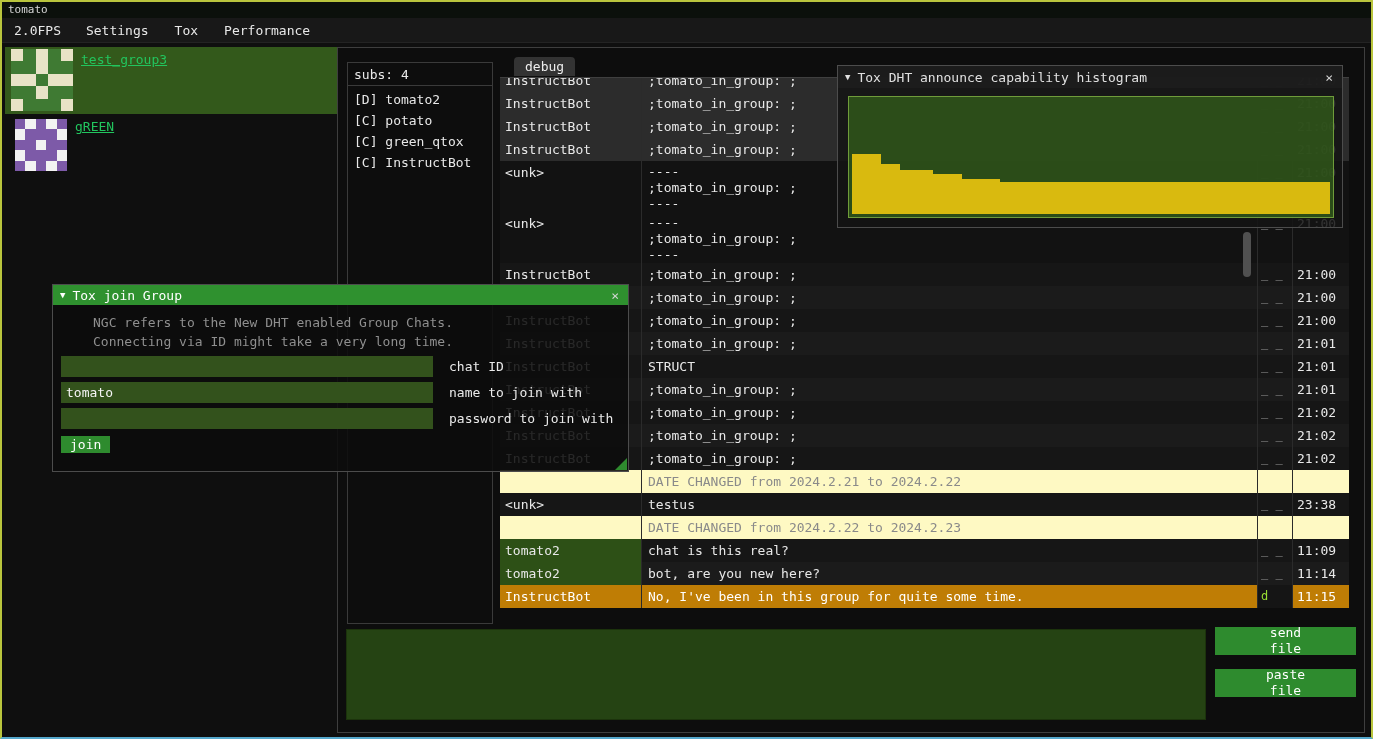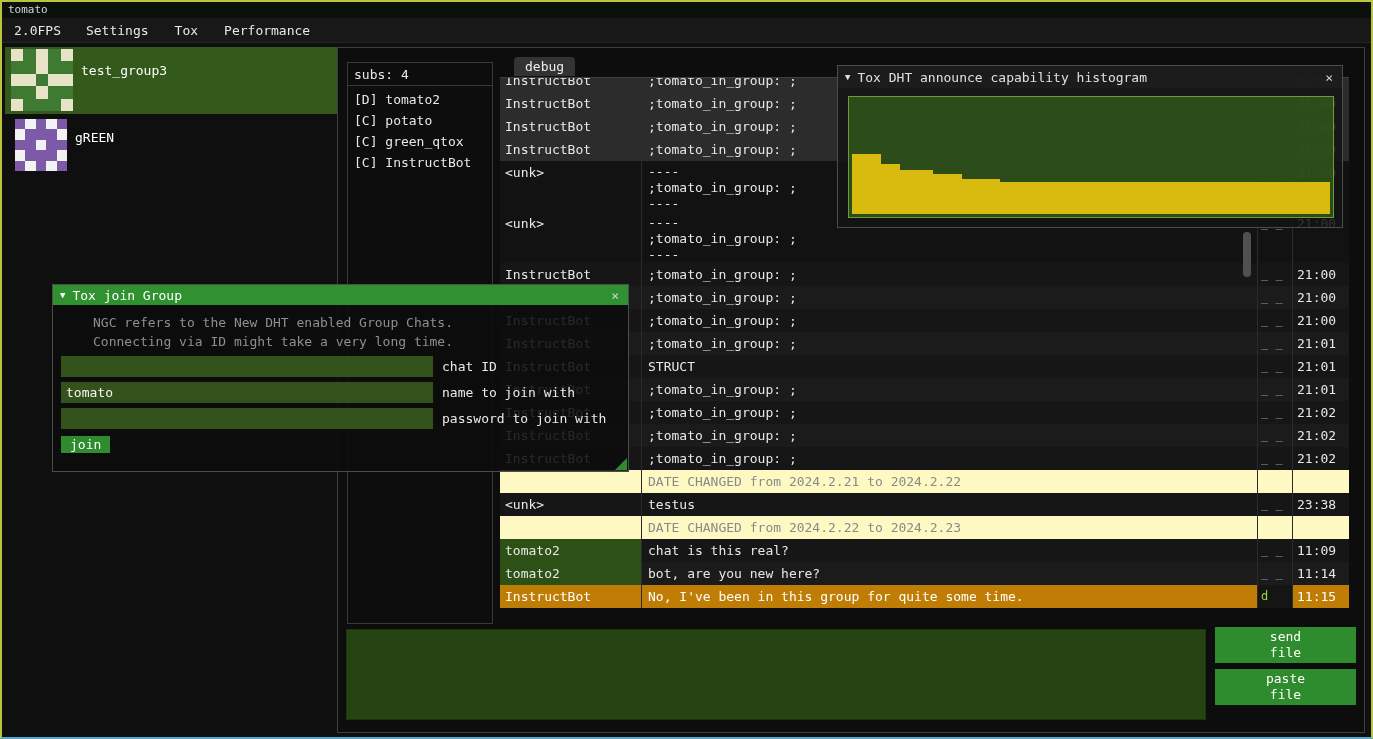--- a/index.html
+++ b/index.html
@@ -13,21 +13,21 @@
   .menu-items{display:flex;height:100%;align-items:center;}
   .menu-item{padding:0 13px;height:100%;display:flex;align-items:center;cursor:default;}
 
   
   .group-item{position:absolute;left:3px;width:332px;display:flex;gap:8px;padding:2px 6px;box-sizing:border-box;}
   .group-item.g0{top:45px;height:67px;background:#33591b;}
   .group-item.g1{top:112px;height:62px;text-align:right;}
   .avatar{display:grid;grid-template-columns:repeat(5,1fr);grid-template-rows:repeat(5,1fr);flex:none;}
   .g0 .avatar{width:62px;height:62px;}
   .g1 .avatar{width:52px;height:52px;margin:3px 0 0 4px;}
-  .group-label{margin-top:14px;color:#ffffff;}
+  .group-label{margin-top:3px;color:#22c55e;text-decoration:underline;}
 
   
   .main-window{position:absolute;left:335px;top:45px;width:1028px;height:686px;border:1px solid #3e3e3e;background:#0d0d0d;box-sizing:border-box;}
   .subs-panel{position:absolute;left:9px;top:14px;width:146px;height:562px;border:1px solid #3a3a3a;box-sizing:border-box;}
   .subs-header{padding:4px 6px 3px;}
   .subs-sep{height:1px;background:#3a3a3a;margin:0 0 3px 0;}
   .subs-item{padding:1px 6px;line-height:19px;white-space:nowrap;}
 
   .tabbar{position:absolute;left:162px;top:9px;width:849px;height:21px;border-bottom:1px solid #3f3f3f;box-sizing:border-box;}
   .tab{display:inline-block;background:#333333;color:#eeeeee;padding:2px 11px;border-radius:4px 4px 0 0;margin-left:14px;}
@@ -45,37 +45,37 @@
   .v-normal{background:#161616;}
   .v-normal:nth-child(even){background:#1b1b1b;}
   .v-date{background:#fef9c3;}
   .v-date .c-msg{color:#8a8a8a;}
   .v-accent{background:#bf7d05;color:#ffffff;}
   .v-accent .c-flags{background:#151515;color:#9ade34;}
   .n-green{background:#2d5016;}
   .chat-scroll{position:absolute;left:905px;top:184px;width:8px;height:45px;background:#505050;border-radius:4px;}
 
   .msg-input{position:absolute;left:8px;top:581px;width:860px;height:91px;background:#254313;border:1px solid #1c330c;box-sizing:border-box;}
-  .file-btn{position:absolute;left:877px;width:141px;height:36px;background:#2e8b2e;color:#ffffff;display:flex;align-items:center;justify-content:center;text-align:center;white-space:pre-line;line-height:16px;}
+  .file-btn{position:absolute;left:877px;width:141px;height:28px;background:#2e8b2e;color:#ffffff;display:flex;align-items:center;justify-content:center;text-align:center;white-space:pre-line;line-height:16px;}
   .send-btn{top:579px;}
   .paste-btn{top:621px;}
 
   
   .fwin{position:absolute;box-sizing:border-box;border:1px solid #4c4c4c;}
   .fwin-title{height:20px;display:flex;align-items:center;gap:7px;padding:0 7px;color:#ffffff;}
   .collapse{font-size:9px;}
   .wclose{margin-left:auto;color:#d8d8d8;cursor:default;padding:0 2px;}
 
   .join-win{left:50px;top:282px;width:577px;height:188px;background:rgba(13,13,13,0.88);z-index:30;}
   .join-win .fwin-title{background:#2f912f;}
   .join-body{padding:8px 8px 0;}
   .join-info{color:#8f8f8f;line-height:19px;padding-left:32px;}
   .jfield{display:flex;align-items:center;margin-top:5px;}
   .jinput{width:372px;height:21px;line-height:21px;background:#33521c;color:#f5f5f5;padding:0 5px;box-sizing:border-box;flex:none;}
-  .jlabel{margin-left:9px;color:#eaeaea;white-space:nowrap;}
+  .jlabel{margin-left:16px;color:#eaeaea;white-space:nowrap;}
   .join-btn{display:inline-block;margin:7px 0 0 0;background:#2e8b2e;color:#ffffff;padding:1px 9px;}
   .grip{position:absolute;right:1px;bottom:1px;width:0;height:0;border-left:12px solid transparent;border-bottom:12px solid #2e8b2e;}
 
   .hist-win{left:835px;top:63px;width:506px;height:163px;background:rgba(20,20,20,0.86);z-index:20;}
   .hist-win .fwin-title{height:22px;background:rgba(29,29,29,0.9);color:#e0e0e0;}
   .plot{position:absolute;left:10px;top:30px;width:486px;height:122px;background:rgba(48,87,26,0.85);border:1px solid #6f9c3a;box-sizing:border-box;}
   .plot-bars{position:absolute;left:3px;right:3px;bottom:3px;top:3px;display:flex;align-items:flex-end;}
   .hstep{flex:none;}
 </style>
 </head>

